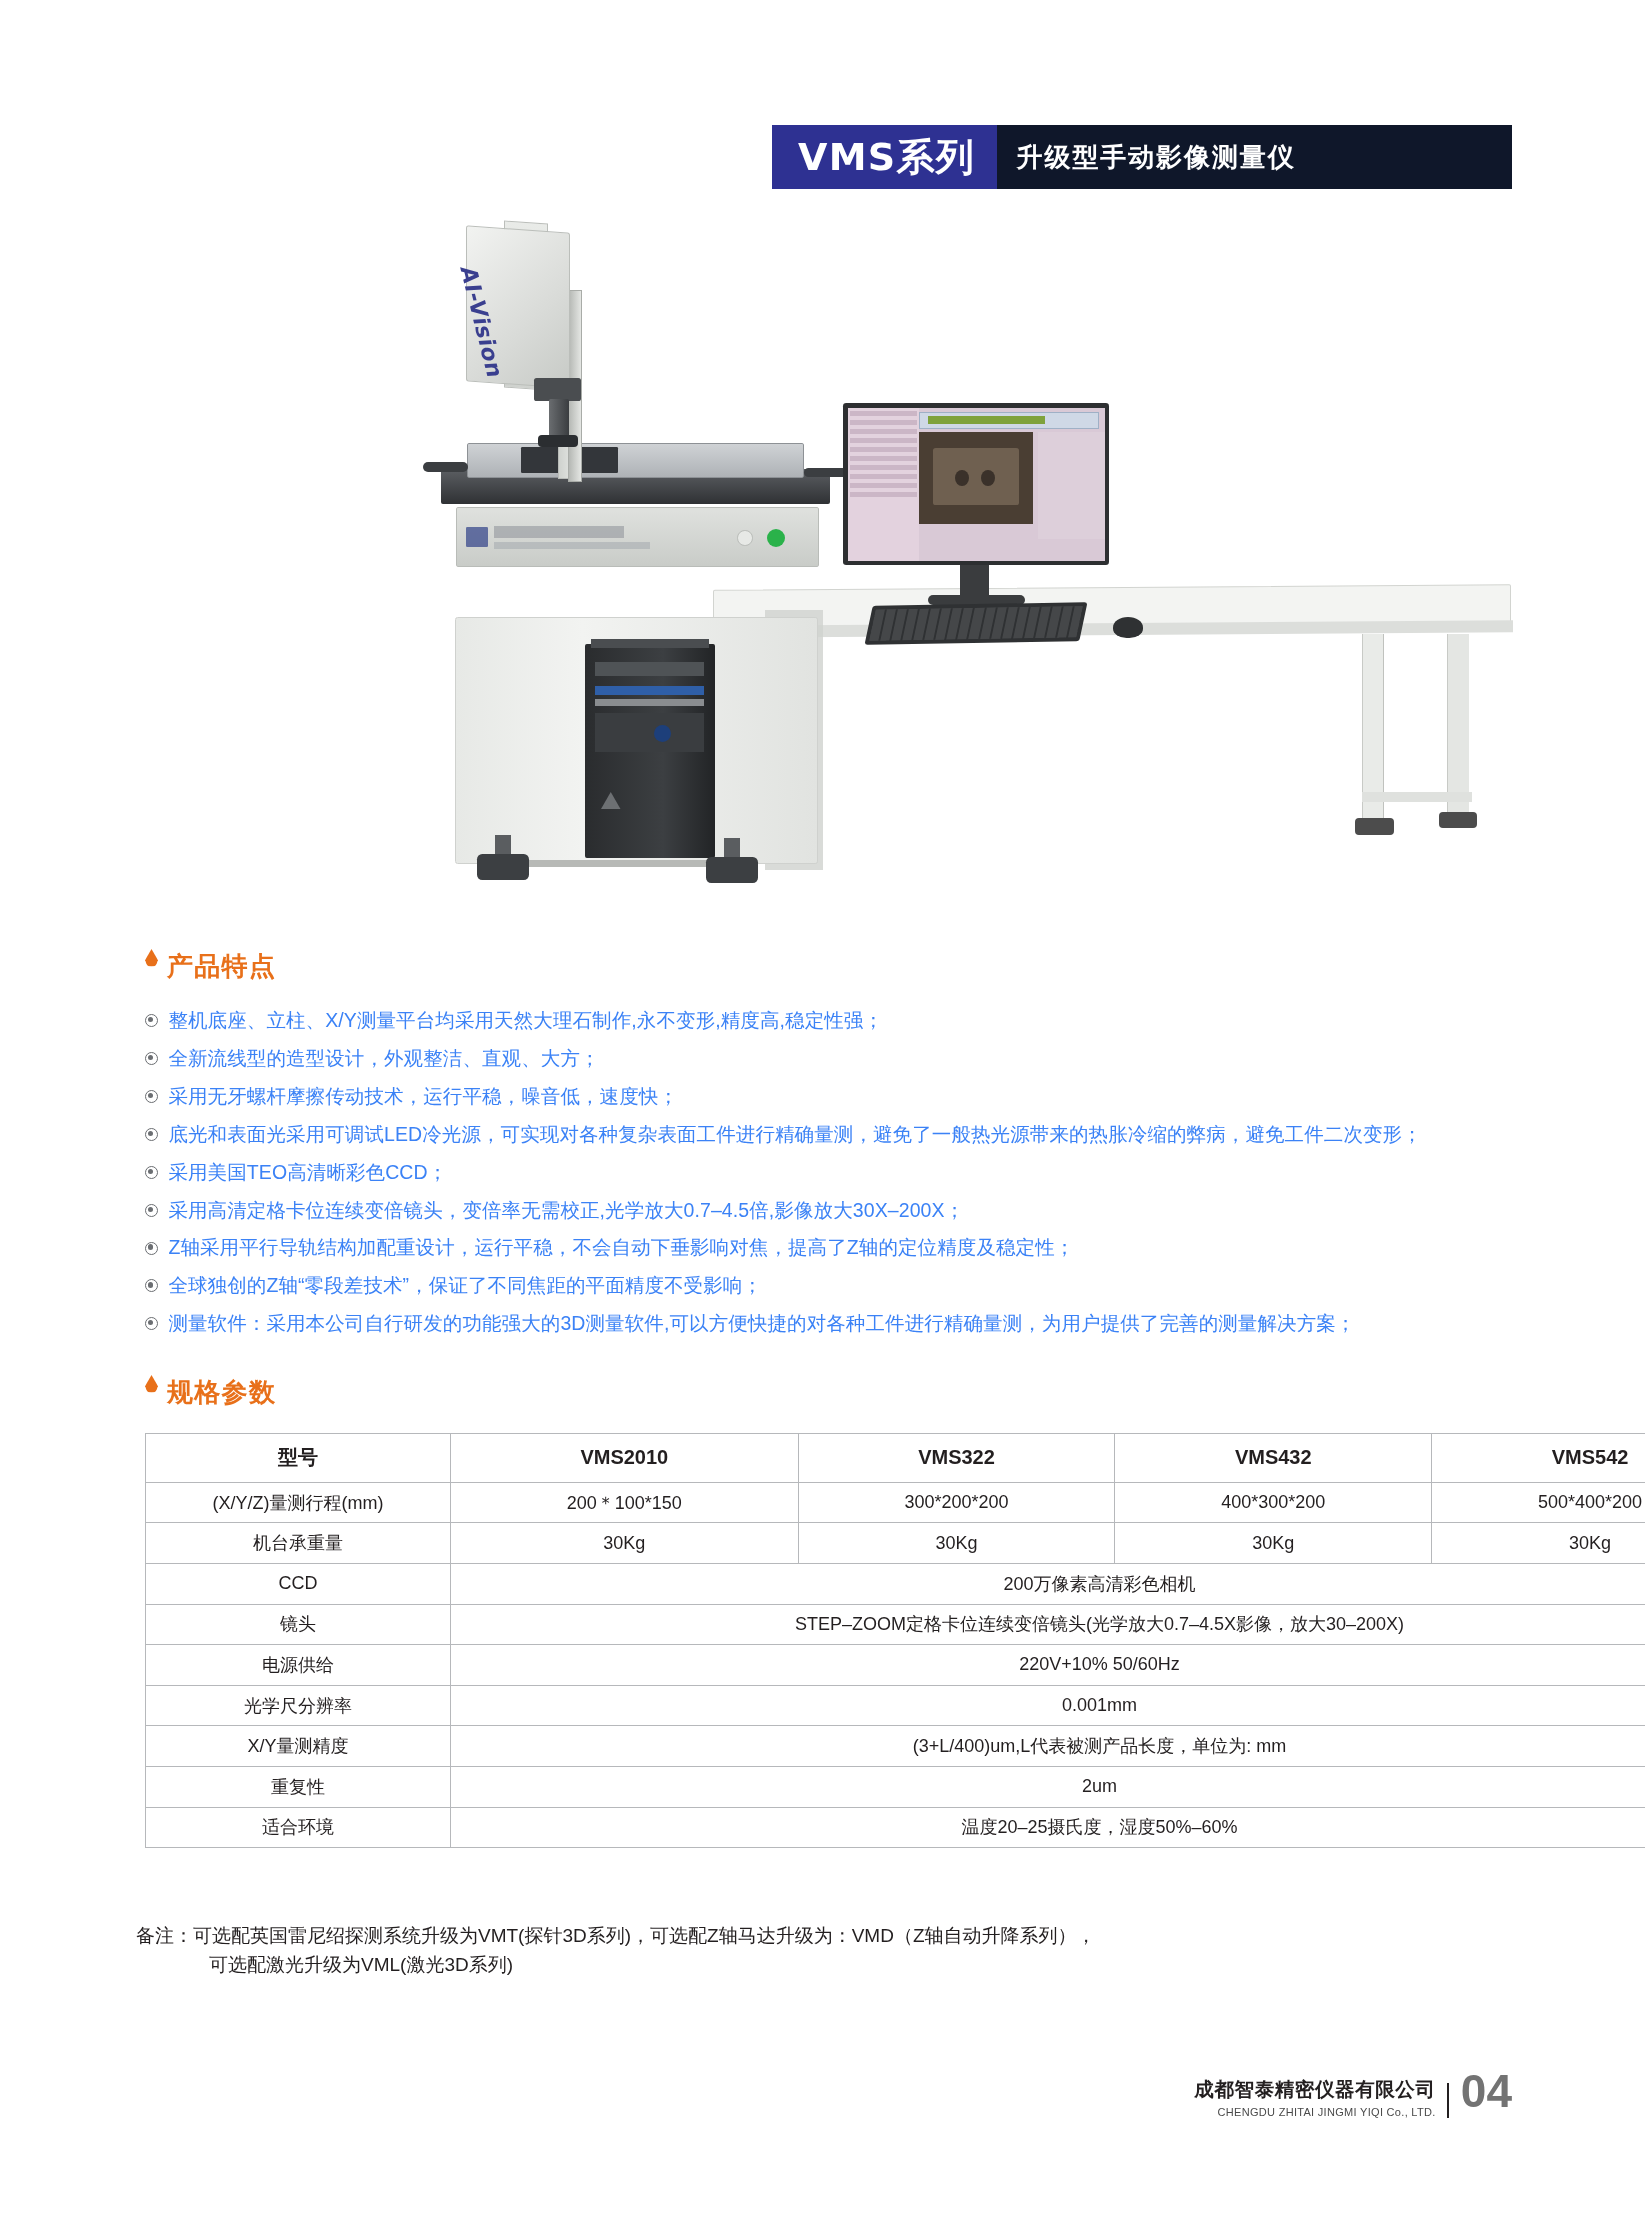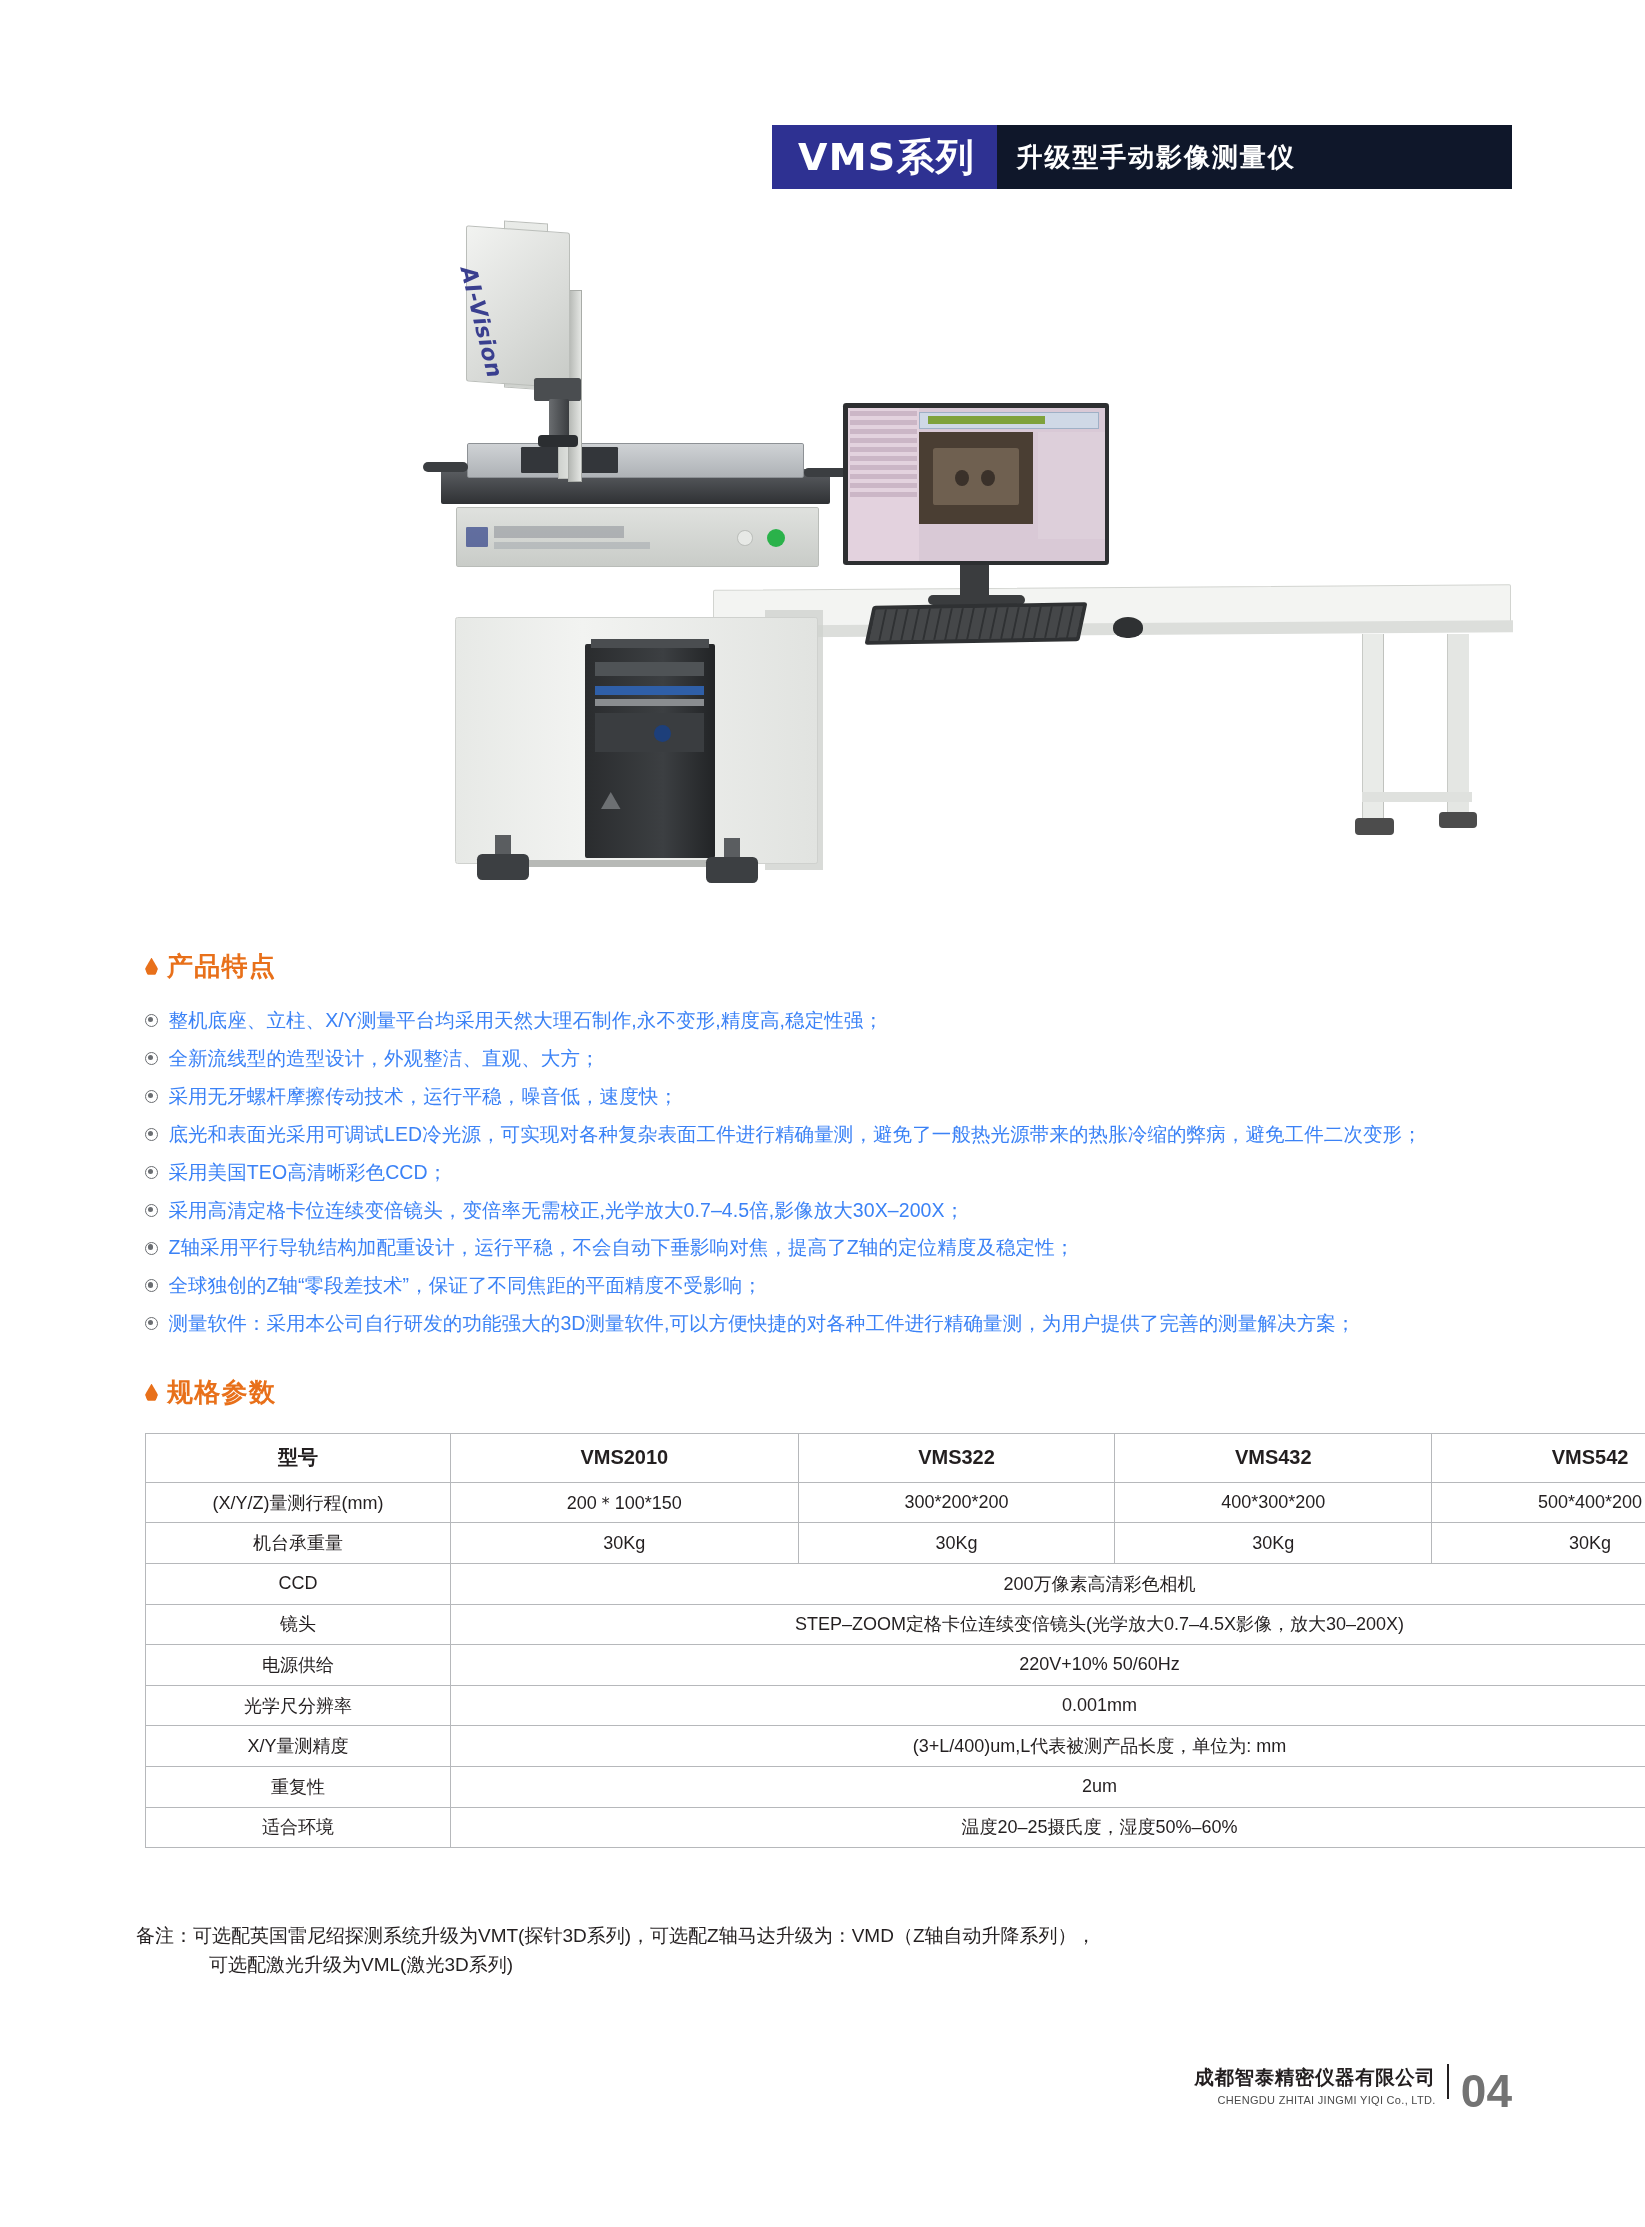--- a/index.html
+++ b/index.html
@@ -366,21 +366,21 @@
   .foot-stem2 { position:absolute; left:374px; top:630px; width:15.6px; height:23.4px; background:#5a5d60; }
   .stand-bar { position:absolute; left:156px; top:652px; width:208px; height:6.5px; background:#b7b9b6; }
 
   
   .section {
     position: absolute;
     left: 145px;
   }
   .sec-head {
     display: flex;
-    align-items: center;
+    align-items: flex-start;
     gap: 9px;
     margin-bottom: 14.3px;
   }
   .drop-icon {
     width: 13px; height: 18px;
     background: #e8701a;
     border-radius: 50% 50% 50% 50% / 64% 64% 36% 36%;
     transform: rotate(0deg);
     clip-path: polygon(50% 0%, 100% 62%, 82% 96%, 18% 96%, 0% 62%);
   }
@@ -449,21 +449,21 @@
     color: #231f20;
   }
   .note .indent { display:block; padding-left: 73px; }
 
   
   .footer {
     position: absolute;
     right: 134px;
     top: 2064px;
     display: flex;
-    align-items: flex-start;
+    align-items: flex-end;
     gap: 11.7px;
   }
   .footer-names { text-align: right; }
   .f-cn { font-size: 19.5px; font-weight: bold; color:#231f20; letter-spacing:0.6px;}
   .f-en { font-size: 11px; color:#4a4a4a; letter-spacing:0.3px; margin-top:2.6px;}
   .f-div { width: 1.9px; height: 35px; background:#231f20; }
   .f-page { font-size: 46px; font-weight: bold; color:#737373; }
 </style>
 </head>
 <body>

